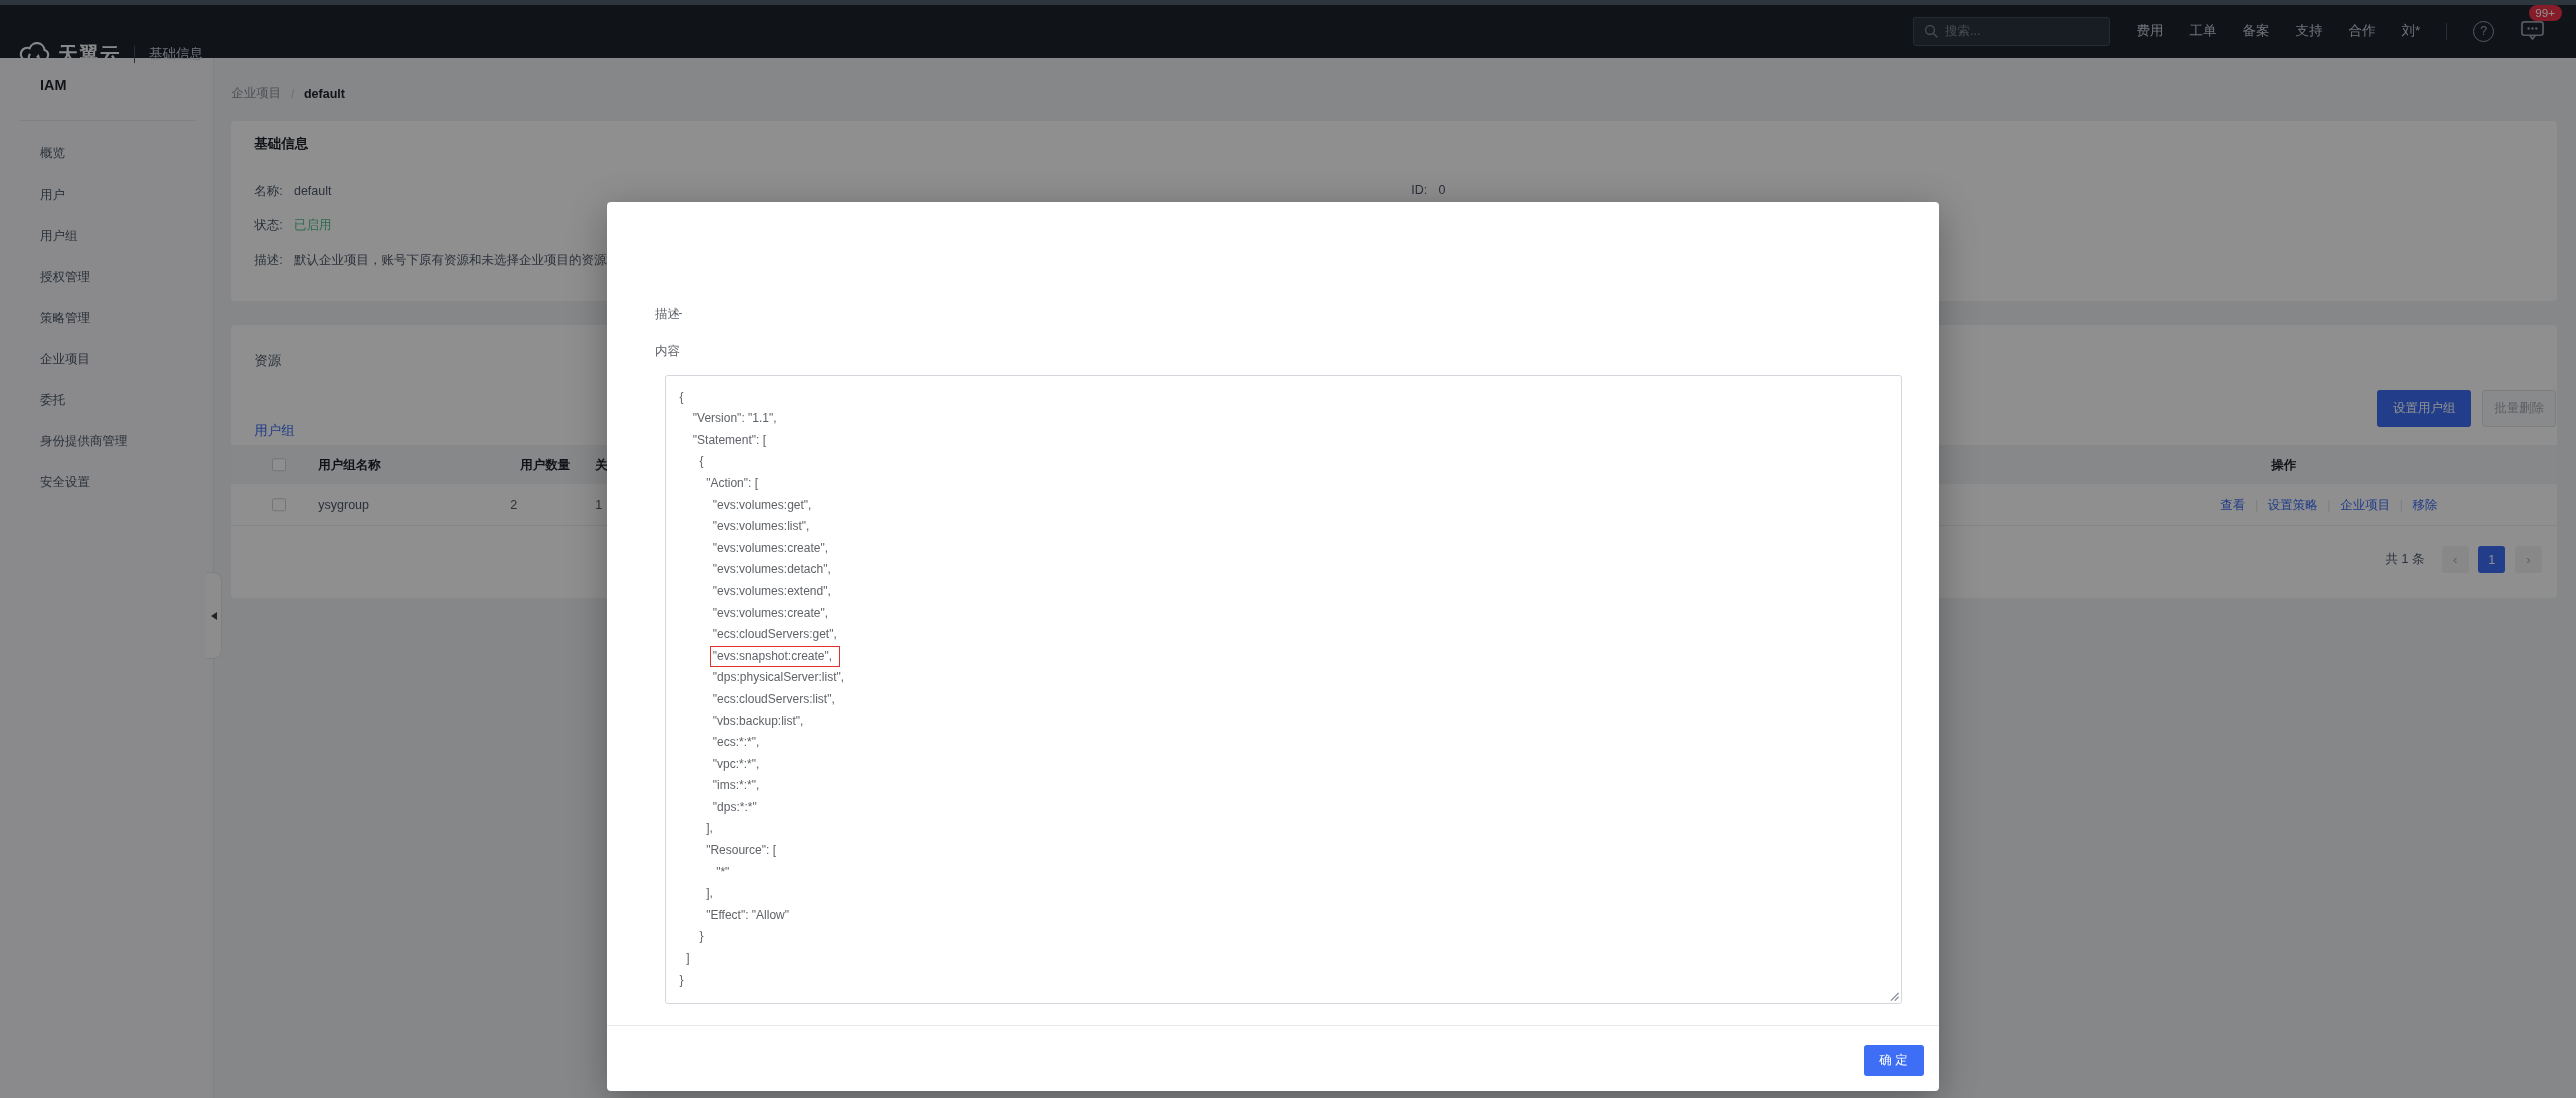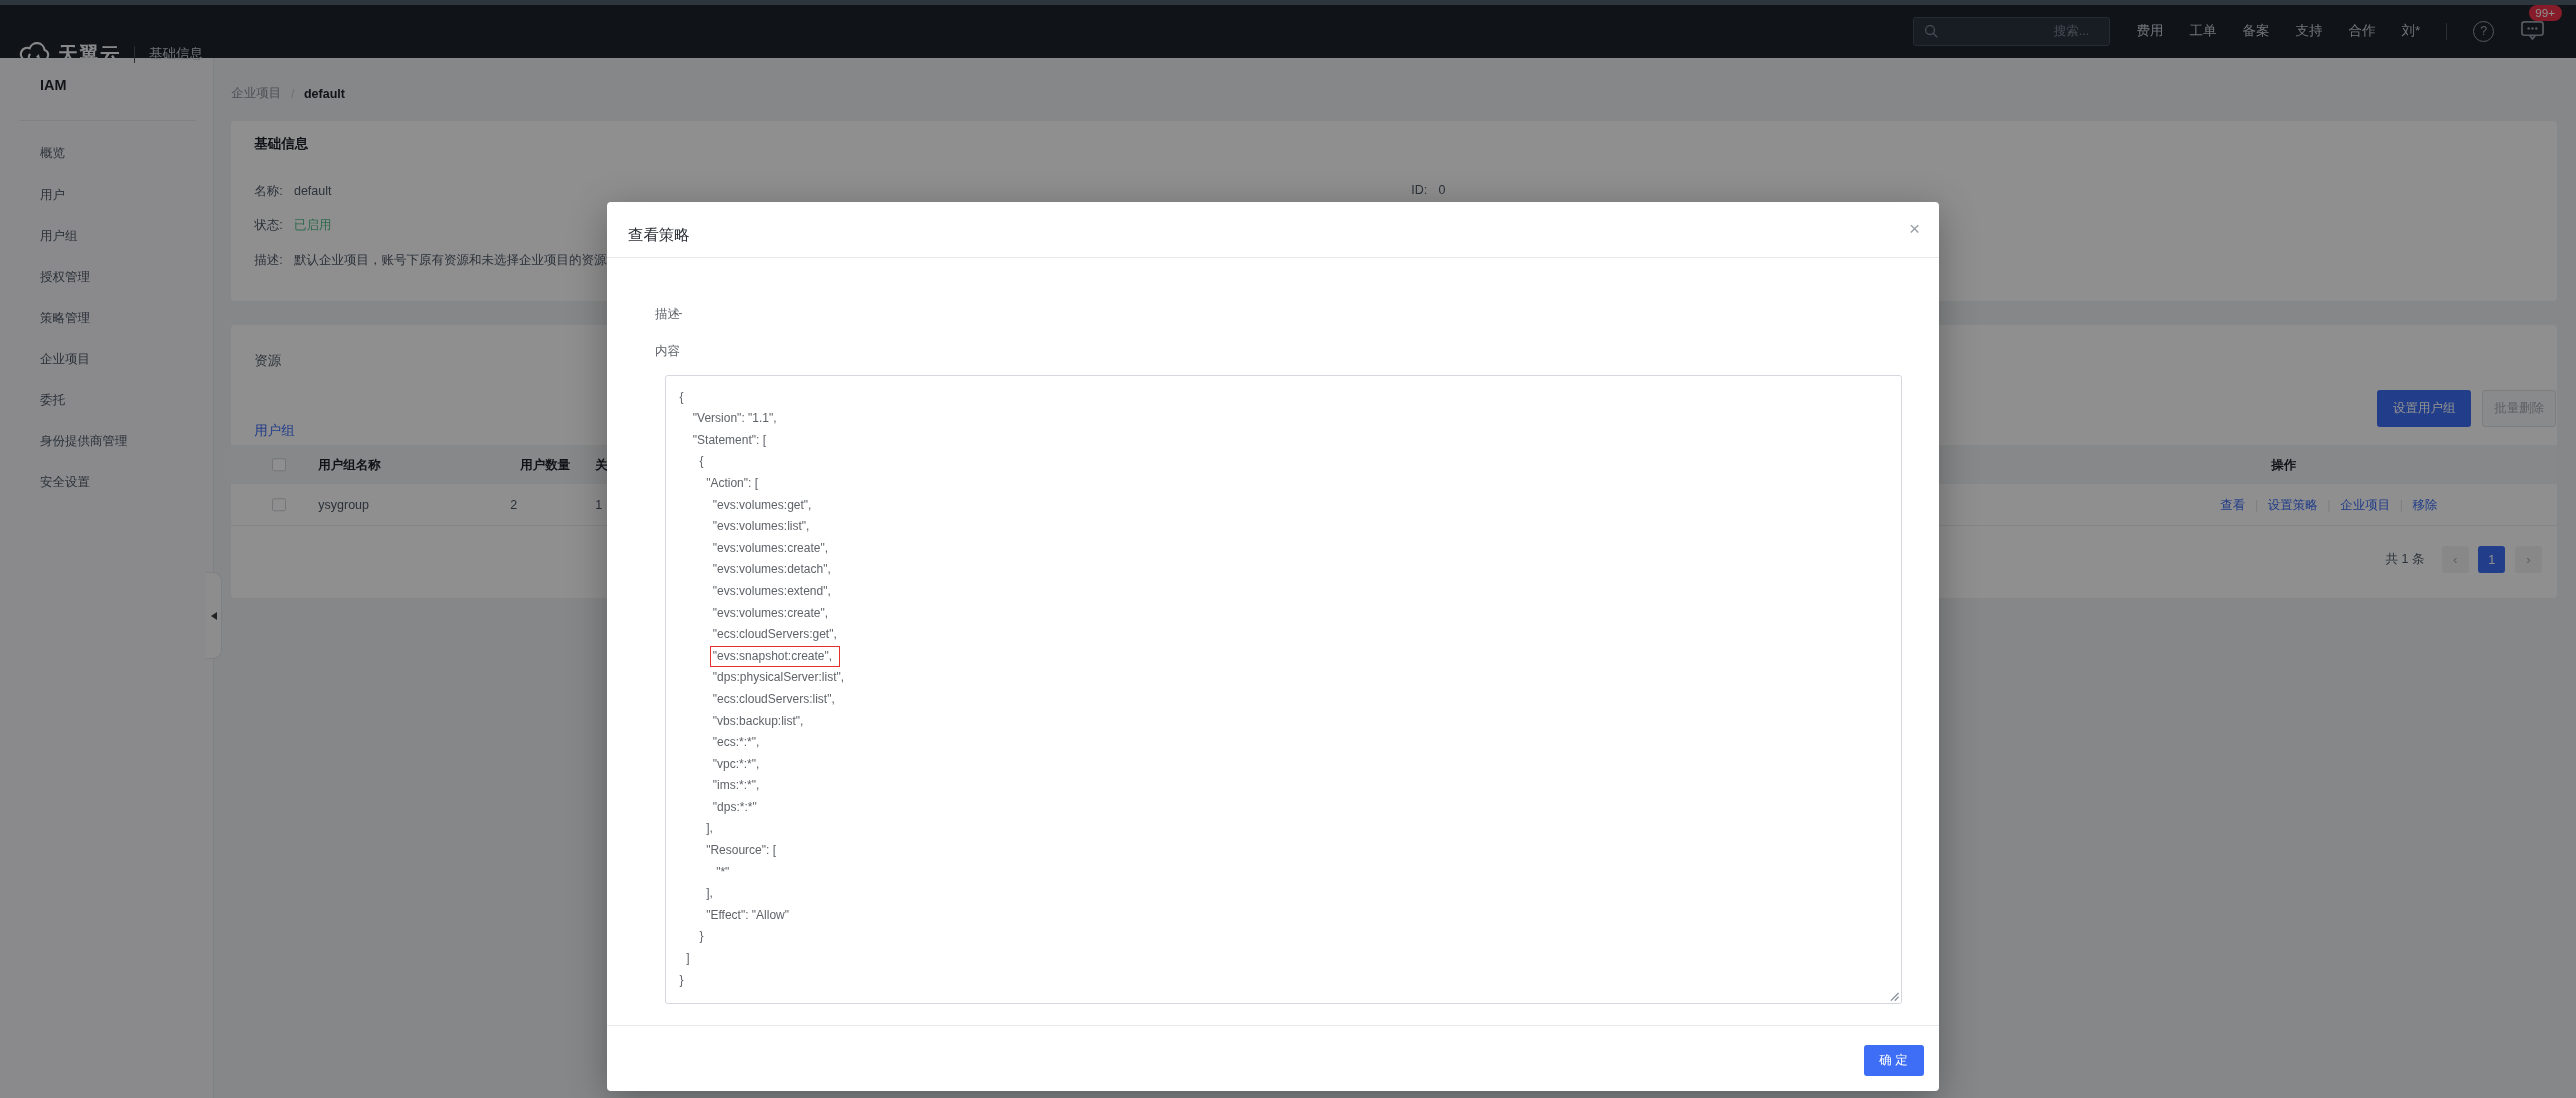--- a/index.html
+++ b/index.html
@@ -12,21 +12,21 @@
   .navbar { position:absolute; top:4.8px; left:0; right:0; height:53px; background:#1d242e;
     display:flex; align-items:center; justify-content:space-between; padding:0 17.3px; z-index:5;}
   .nav-left { display:flex; align-items:center; gap:13.5px;margin-top:46px; }
   .brand { display:flex; align-items:center; gap:7.7px; color:#f2f4f6; font-size:20px; font-weight:bold; letter-spacing:1px;}
   .nav-divider { width:1px; height:17.3px; background:#49525e; }
   .console { color:#c6ccd4; font-size:13.5px; }
   .nav-right { display:flex; align-items:center; gap:26px; }
   .searchbox { display:flex; align-items:center; gap:6.7px; width:197px; height:29px;
     background:#2c3440; border:1px solid #454e5c; border-radius:2.9px; padding:0 9.6px; }
   .searchbox input { background:transparent; border:none; outline:none; color:#aab2bc;
-    font-size:12.5px; width:144px; font-family:Liberation Sans, sans-serif;text-align:right;}
+    font-size:12.5px; width:144px; font-family:Liberation Sans, sans-serif;}
   .searchbox input::placeholder { color:#7e8794; }
   .nav-item { color:#c6ccd4; font-size:13.5px; cursor:pointer; }
   .help-circle { width:21px; height:21px; border:1.5px solid #99a1ab; border-radius:50%;
     color:#99a1ab; font-size:12.5px; display:flex; align-items:center; justify-content:center; }
   .msg-wrap { position:relative; margin-right:13.5px;}
   .badge { position:absolute; top:-12.5px; right:-16.4px; background:#ef3349; color:#fff;
     font-size:11.6px; font-weight:normal; border-radius:8.7px; padding:1.9px 6.7px; line-height:11.6px;}
 
   
   .sidebar { position:absolute; top:58px; left:0; width:214px; bottom:0;
@@ -225,24 +225,20 @@
         <div class="pbtn">‹</div>
         <div class="pbtn page-active">1</div>
         <div class="pbtn">›</div>
       </div>
     </div>
   </div>
 
   <div class="overlay"></div>
 
   <div class="modal">
-    <div class="m-header">
-      <div class="m-title">查看策略</div>
-      <div class="m-close">×</div>
-    </div>
     <div class="m-label" style="top:104px">描述</div>
     <div class="m-value" style="top:104px">--</div>
     <div class="m-label" style="top:141px">内容</div>
 
     <div class="codebox">
       <div id="policy-code">
           <div class="codeline">{</div>
           <div class="codeline">    "Version": "1.1",</div>
           <div class="codeline">    "Statement": [</div>
           <div class="codeline">      {</div>

